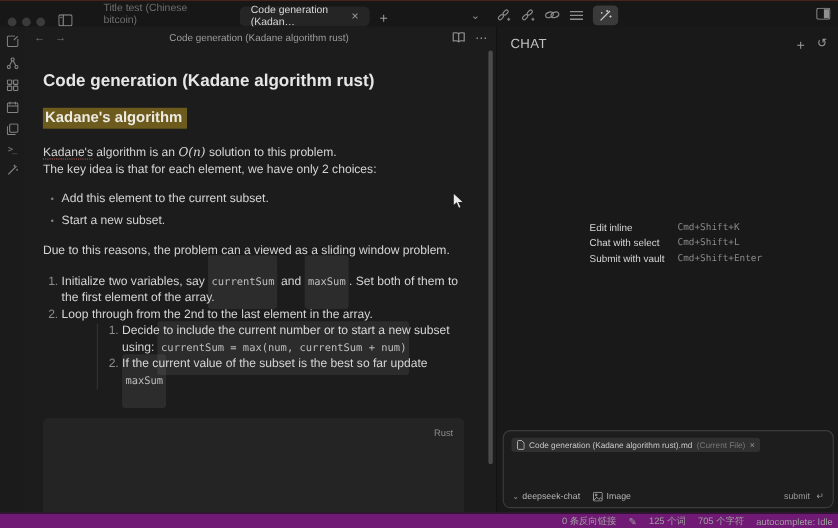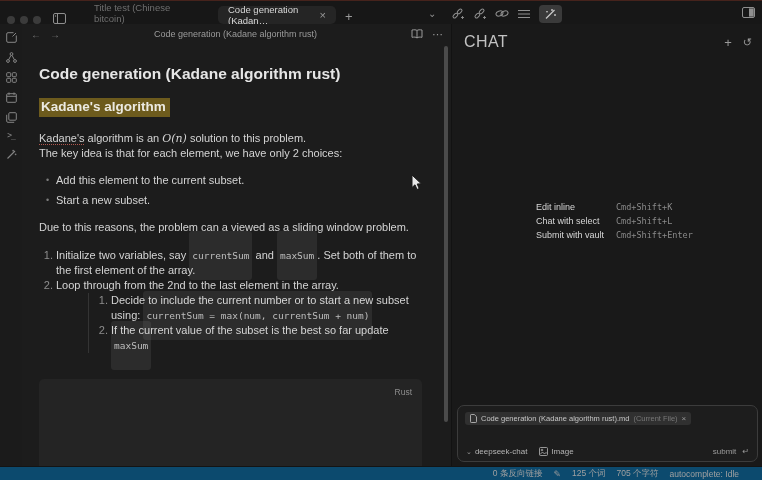--- a/index.html
+++ b/index.html
@@ -55,39 +55,39 @@
   ol.steps li::marker { color:#8d8d8d; }
   ol.nested { padding-left:22px; margin-left:32px; border-left:1px solid #343434; list-style:decimal; }
   code.ic { font-family:"DejaVu Sans Mono", monospace; font-size:9.5px; background:rgba(255,255,255,0.07); color:#bdbdbd; padding:19px 3px; border-radius:3px; }
   .codeblock { margin-top:26px; background:#242424; border-radius:5px 5px 0 0; height:110px; position:relative; }
   .codeblock .lang { position:absolute; top:6px; right:10px; font-size:8.5px; color:#8c8c8c; }
   .ed-scrollbar { position:absolute; right:3px; top:22px; width:4px; height:376px; background:#4b4b4b; border-radius:2px; }
 
   
   .chat { width:310px; flex:none; position:relative; background:#191919; }
   .chat-header { display:flex; align-items:center; padding:9px 10px 0 12px; }
-  .chat-title { font-size:16px; letter-spacing:0.4px; color:#c2c2c2; flex:1; }
+  .chat-title { font-size:12px; letter-spacing:0.4px; color:#c2c2c2; flex:1; }
   .chat-hicons { display:flex; gap:11px; align-items:center; color:#9a9a9a; }
   .chat-plus { font-size:13px; line-height:1; }
   .chat-hist { font-size:11px; line-height:1; }
   .shortcuts { position:absolute; left:84px; top:178px; display:grid; grid-template-columns:70px auto; column-gap:10px; row-gap:4px; }
   .sc-label { font-size:9px; color:#d6d6d6; white-space:nowrap; }
   .sc-keys { font-family:"DejaVu Sans Mono", monospace; font-size:8.5px; color:#8a8a8a; white-space:nowrap; }
-  .chat-input { position:absolute; left:5px; right:4px; bottom:4px; height:57px; border:1px solid #3c3c3c; border-radius:7px; background:#1d1d1d; }
+  .chat-input { position:absolute; left:5px; right:4px; bottom:4px; height:71px; border:1px solid #3c3c3c; border-radius:7px; background:#1d1d1d; }
   .chip { position:absolute; top:6px; left:7px; display:inline-flex; align-items:center; gap:4px; background:#303030; border-radius:3px; padding:2px 5px; font-size:7.5px; color:#c6c6c6; }
   .chip .badge { color:#787878; }
   .chip .x { color:#9a9a9a; font-size:8px; }
   .ci-bottom { position:absolute; bottom:5px; left:8px; right:8px; display:flex; align-items:center; gap:12px; font-size:8px; color:#b5b5b5; }
   .model-sel { display:flex; align-items:center; gap:3px; }
   .model-sel .chev { font-size:7px; color:#9a9a9a; }
   .img-btn { display:flex; align-items:center; gap:3px; color:#b5b5b5; }
   .submit { margin-left:auto; color:#9a9a9a; display:flex; gap:6px; align-items:center; }
 
   
-  .statusbar { position:absolute; left:0; right:0; bottom:0; height:14px; background:#0c4a6e; border-top:1px solid #141414; display:flex; align-items:center; justify-content:flex-end; gap:11px; padding-right:23px; font-size:8.5px; color:#a0a0a0; }
+  .statusbar { position:absolute; left:0; right:0; bottom:0; height:14px; background:#701a75; border-top:1px solid #141414; display:flex; align-items:center; justify-content:flex-end; gap:11px; padding-right:5px; font-size:8.5px; color:#a0a0a0; }
   .statusbar .pencil { font-size:9px; color:#9a9a9a; }
 
   
   .cursor { position:absolute; left:411px; top:174px; z-index:50; }
 
   svg { display:block; }
 </style>
 </head>
 <body>
 

